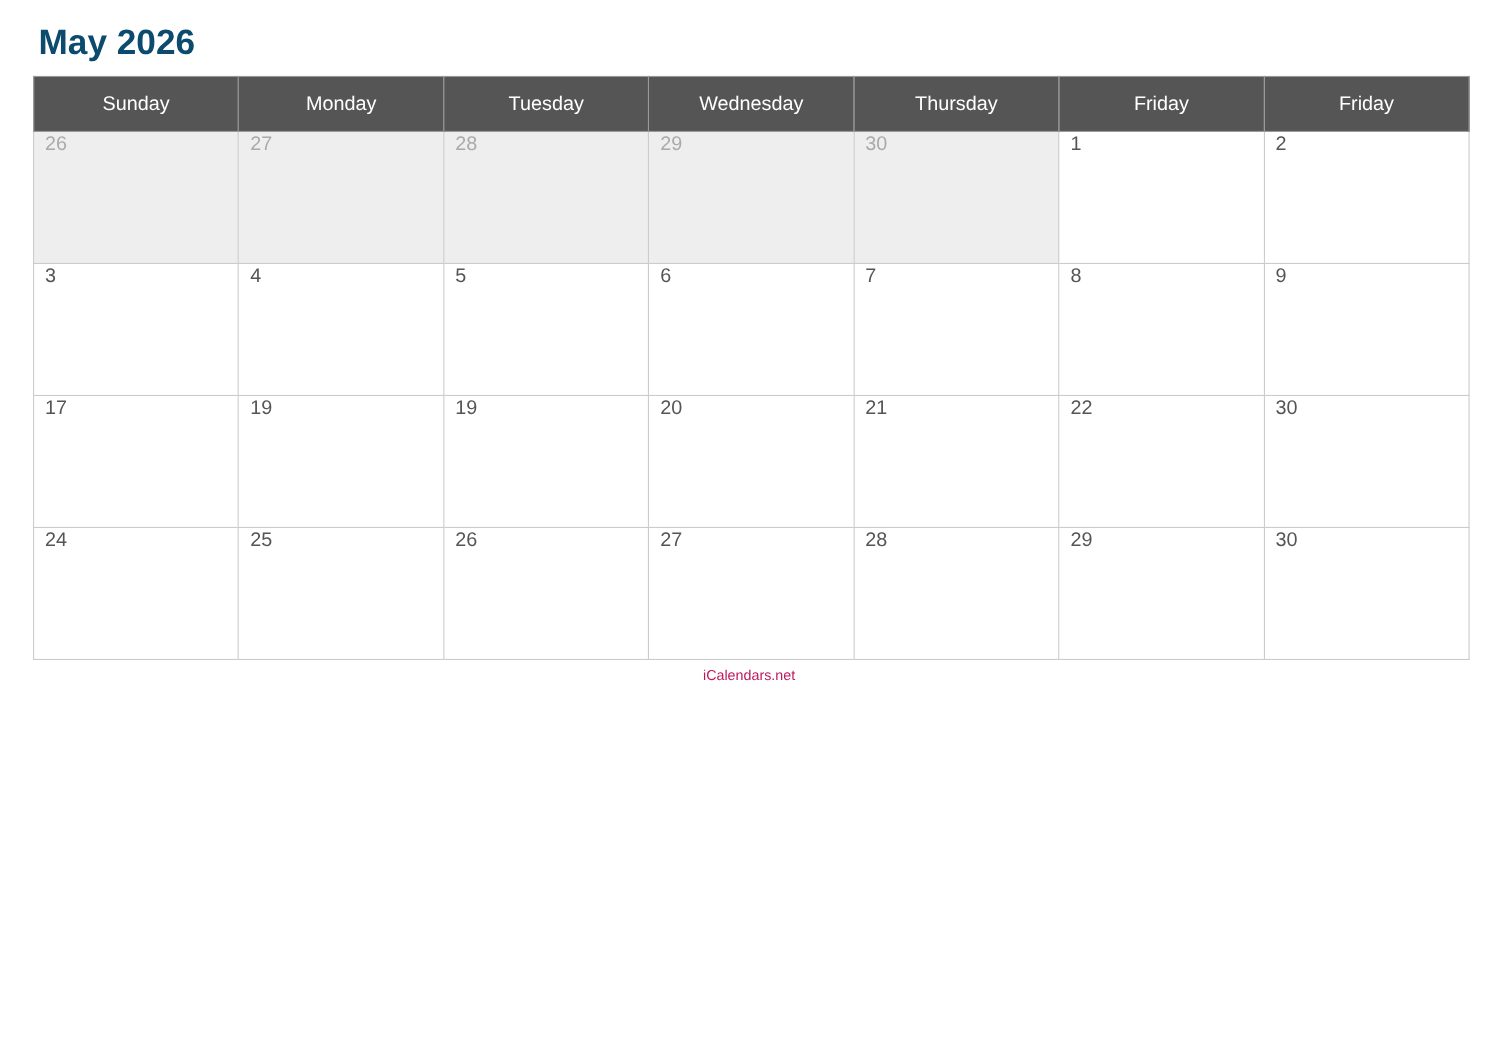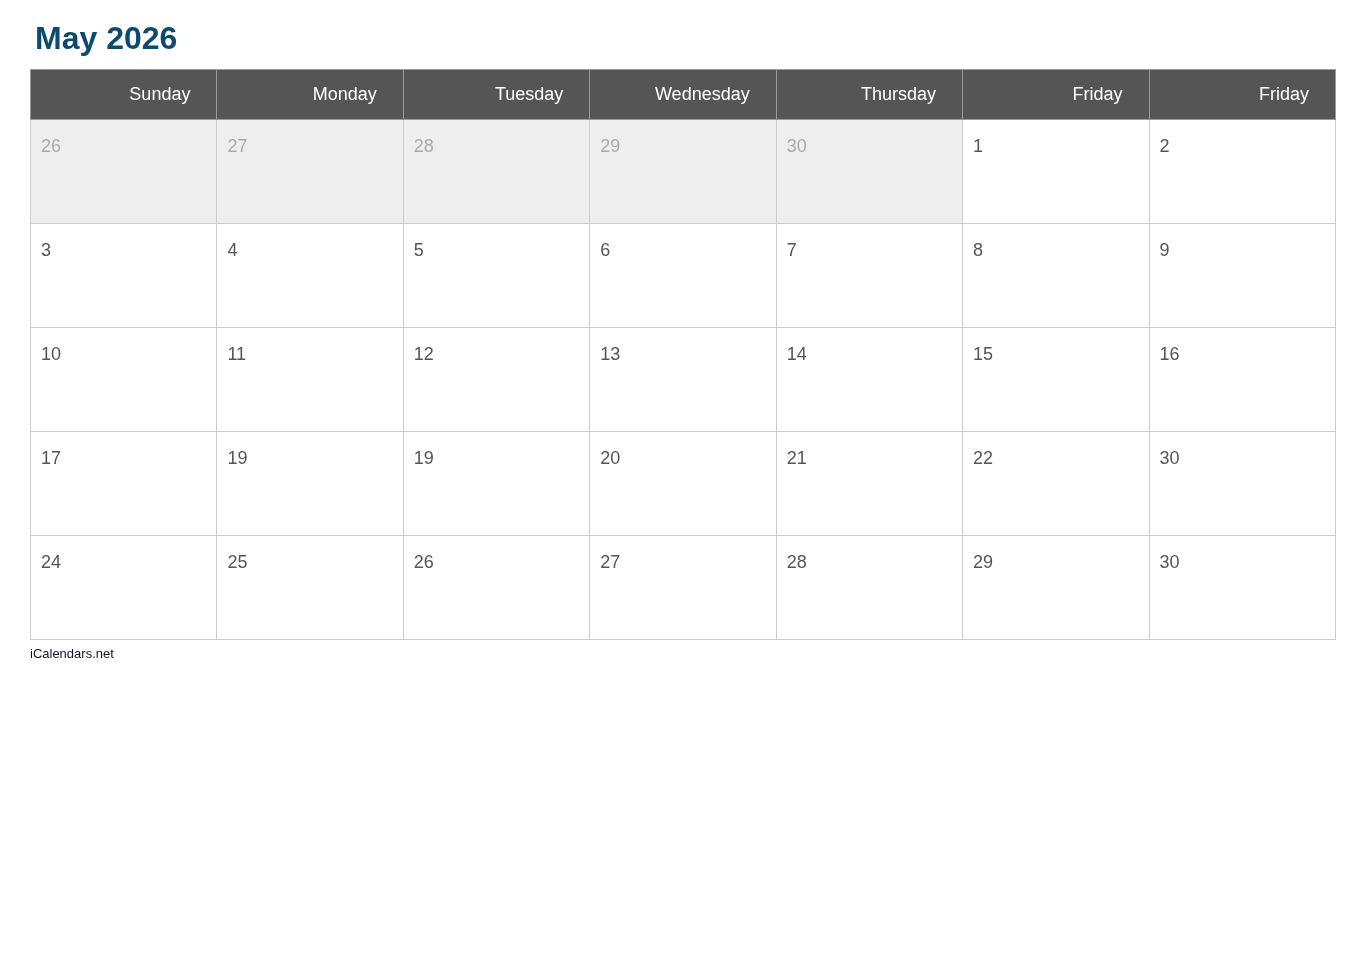--- a/index.html
+++ b/index.html
@@ -28,52 +28,52 @@
       width: 100%;
       border-collapse: collapse;
       table-layout: fixed;
     }
 
     .calendar-table thead tr th {
       background-color: #555555;
       color: #ffffff;
       font-size: 18px;
       font-weight: normal;
-      padding: 14px 26px;
-      text-align: right;
+      padding: 14px 12px;
+      text-align: center;
       border: 1px solid #999999;
     }
 
     .calendar-table tbody tr td {
       border: 1px solid #cccccc;
       vertical-align: top;
-      padding: 16px 10px;
-      height: 104px;
+      padding: 0 10px;
+      height: 120px;
       font-size: 18px;
       color: #555555;
     }
 
     .calendar-table tbody tr td.other-month {
       background-color: #eeeeee;
       color: #aaaaaa;
     }
 
     .calendar-table tbody tr td.current-month {
       background-color: #ffffff;
       color: #555555;
     }
 
     .day-number {
       font-size: 18px;
     }
 
     .footer {
-      text-align: left;
+      text-align: center;
       font-size: 13px;
-      color: #0f172a;
+      color: #be185d;
       margin-top: 6px;
       padding-right: 4px;
     }
   </style>
 </head>
 <body>
 
 <h1 class="page-title">May 2026</h1>
 
 <table class="calendar-table">
@@ -101,29 +101,20 @@
       <tr>
         <td class="current-month"><span class="day-number">3</span></td>
         <td class="current-month"><span class="day-number">4</span></td>
         <td class="current-month"><span class="day-number">5</span></td>
         <td class="current-month"><span class="day-number">6</span></td>
         <td class="current-month"><span class="day-number">7</span></td>
         <td class="current-month"><span class="day-number">8</span></td>
         <td class="current-month"><span class="day-number">9</span></td>
       </tr>
       <tr>
-        <td class="current-month"><span class="day-number">10</span></td>
-        <td class="current-month"><span class="day-number">11</span></td>
-        <td class="current-month"><span class="day-number">12</span></td>
-        <td class="current-month"><span class="day-number">13</span></td>
-        <td class="current-month"><span class="day-number">14</span></td>
-        <td class="current-month"><span class="day-number">15</span></td>
-        <td class="current-month"><span class="day-number">16</span></td>
-      </tr>
-      <tr>
         <td class="current-month"><span class="day-number">17</span></td>
         <td class="current-month"><span class="day-number">19</span></td>
         <td class="current-month"><span class="day-number">19</span></td>
         <td class="current-month"><span class="day-number">20</span></td>
         <td class="current-month"><span class="day-number">21</span></td>
         <td class="current-month"><span class="day-number">22</span></td>
         <td class="current-month"><span class="day-number">30</span></td>
       </tr>
       <tr>
         <td class="current-month"><span class="day-number">24</span></td>

